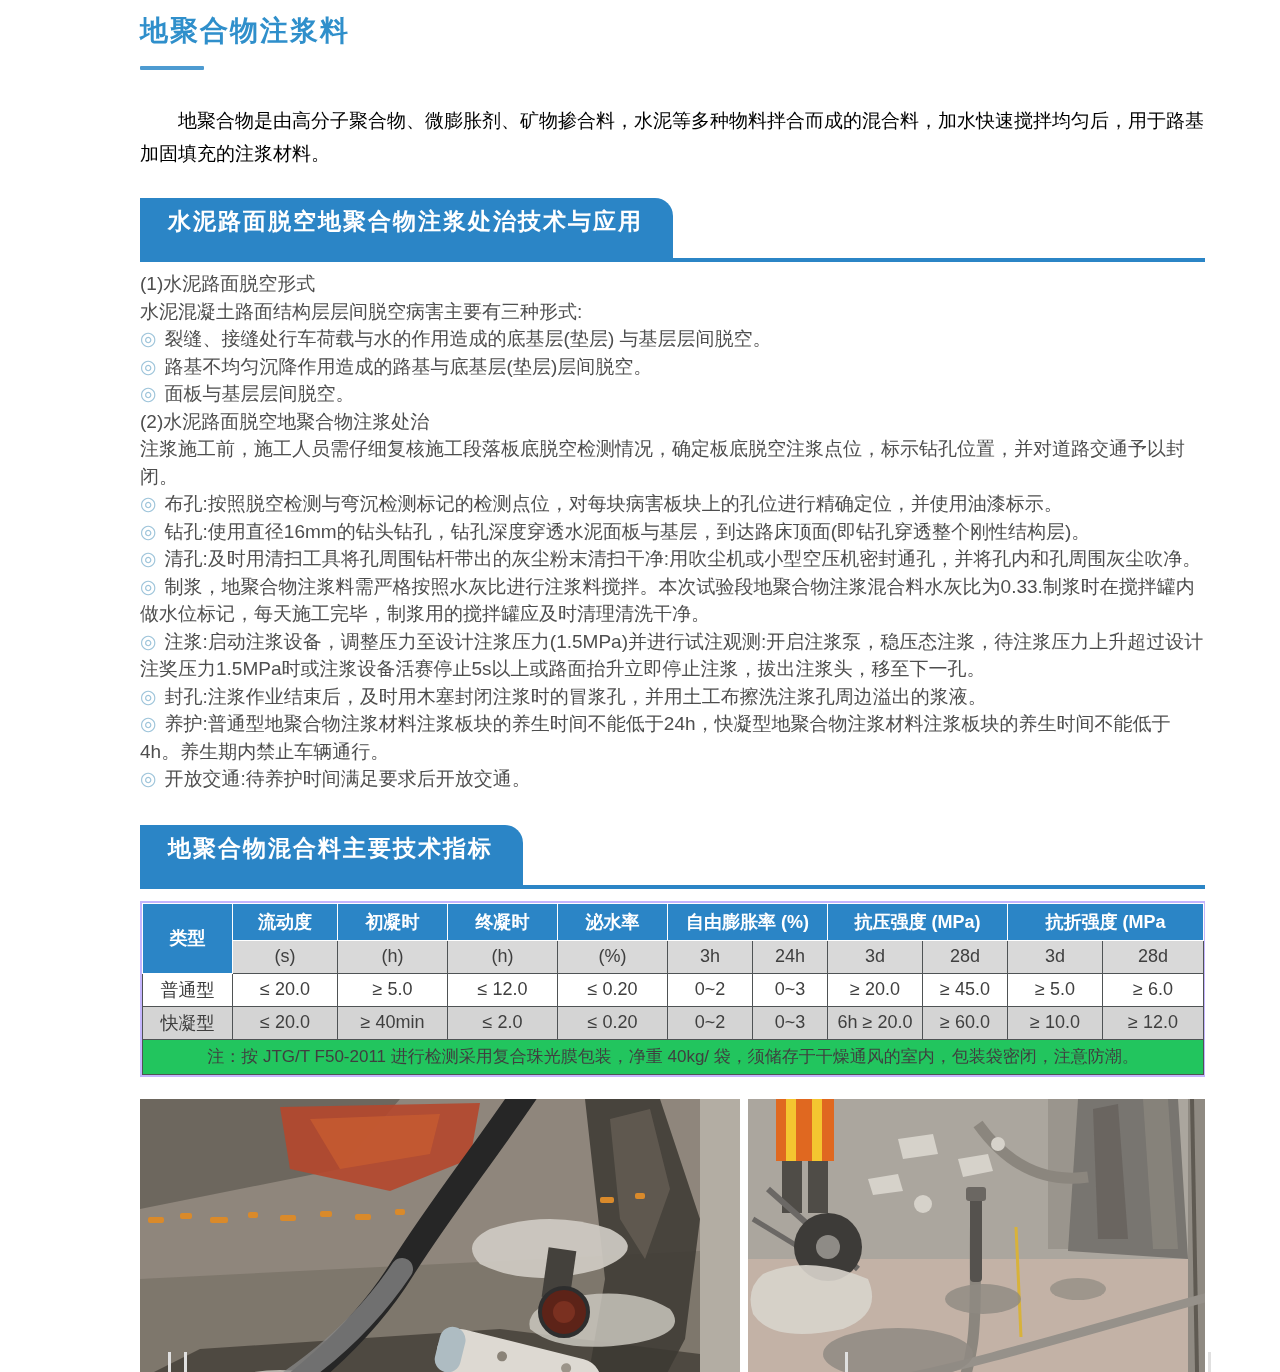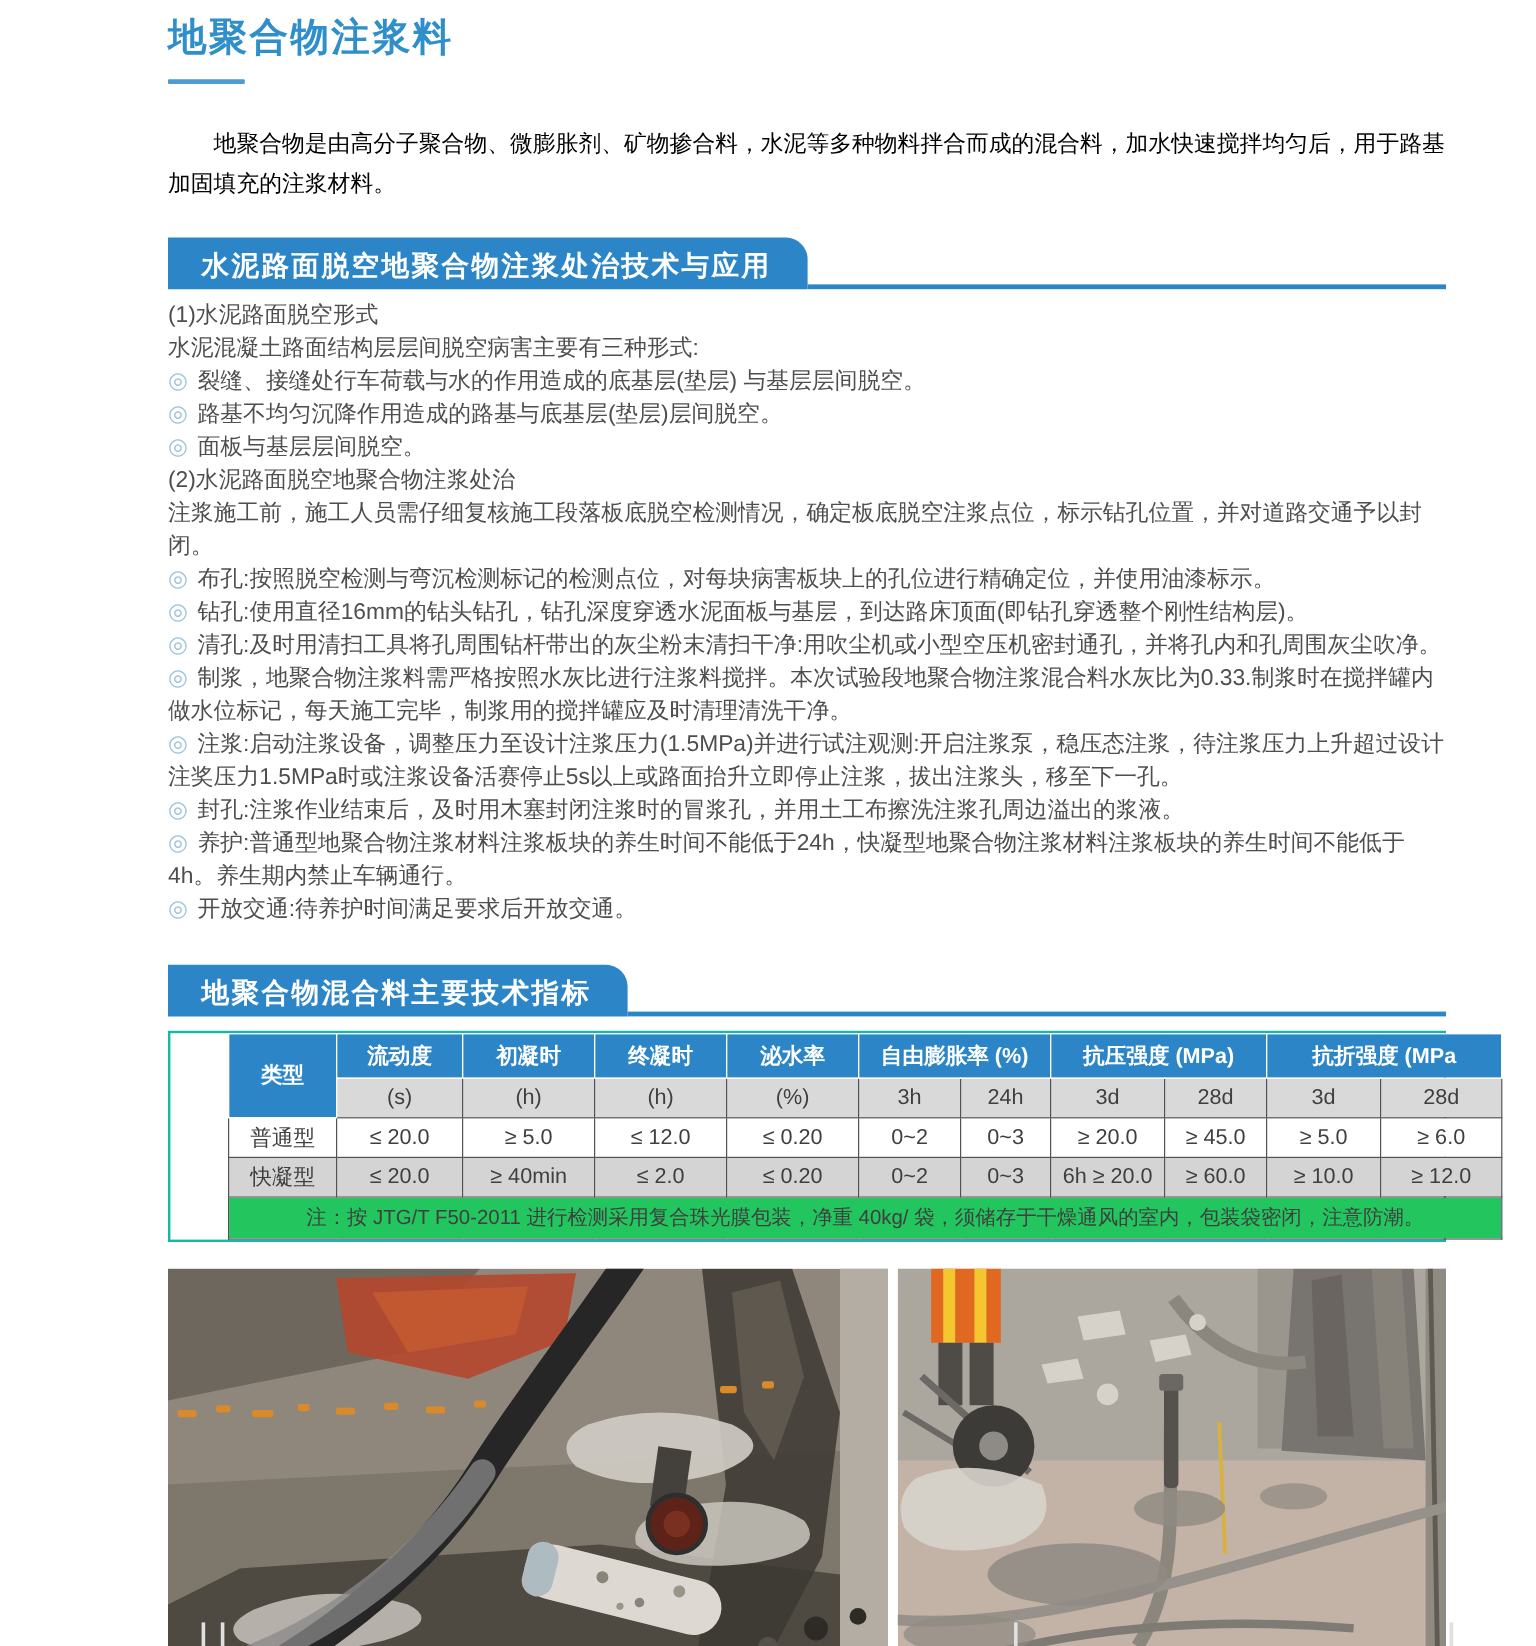--- a/index.html
+++ b/index.html
@@ -3,41 +3,41 @@
 <meta charset="utf-8">
 <style>
   html,body{margin:0;padding:0;}
   body{
     width:1280px;height:1372px;background:#ffffff;position:relative;overflow:hidden;
     font-family:"Liberation Sans","DejaVu Sans",sans-serif;color:#4a4a4a;
   }
   .page{position:absolute;left:140px;top:0;width:1065px;}
 
   .doc-title{
-    margin:12px 0 0 0;font-size:32px;line-height:38px;font-weight:bold;
+    margin:12px 0 0 0;font-size:28px;line-height:38px;font-weight:bold;
     color:#2f8fcb;letter-spacing:2px;
   }
   .title-dash{width:64px;height:4px;background:#4d9bd1;margin-top:16px;border-radius:1px;}
 
   .intro{margin-top:34px;font-size:19px;line-height:33px;text-indent:2em;color:#000000;}
 
   .banner-row{display:flex;align-items:flex-end;}
   .banner-row.first{margin-top:28px;}
   .banner-row.second{margin-top:32px;justify-content:flex-end;}
   .banner-pill{
     background:#2b85c6;color:#ffffff;font-size:23px;font-weight:bold;
-    padding:8px 30px 4px 28px;border-radius:0 18px 0 0;letter-spacing:2px;white-space:nowrap;
+    padding:8px 30px 25px 28px;border-radius:0 18px 0 0;letter-spacing:2px;white-space:nowrap;
   }
   .banner-line{flex:1;height:4px;background:#2b85c6;}
 
   .content{margin-top:8px;font-size:19px;line-height:27.5px;color:#4e4e4e;}
   .content p{margin:0;}
   .content p.blt::before{content:"◎";color:#9dc4da;margin-right:8px;}
 
-  .spec-table-wrap{margin-top:12px;border:2px solid #14b8a6;padding-left:48px;}
+  .spec-table-wrap{margin-top:12px;border:2px solid #c4b5fd;}
   table.spec{width:100%;border-collapse:collapse;text-align:center;font-size:18px;color:#3f3f3f;table-layout:fixed;}
   table.spec th,table.spec td{border:1px solid #4f5355;padding:3px 4px;overflow:hidden;}
   table.spec thead tr.h1 th{background:#2b85c6;color:#ffffff;font-weight:bold;border:1px solid #ffffff;height:30px;}
   table.spec thead th.type-cell{background:#2b85c6;color:#ffffff;font-weight:bold;border:1px solid #ffffff;}
   table.spec thead tr.h2 td{background:#d9d9d9;height:26px;}
   table.spec tbody tr.r1 td{background:#ffffff;height:26px;}
   table.spec tbody tr.r2 td{background:#d4d4d4;height:26px;}
   table.spec td.note-cell{background:#22c55e;font-size:17px;height:28px;}
 
   .photos{margin-top:22px;display:flex;gap:8px;height:326px;}

